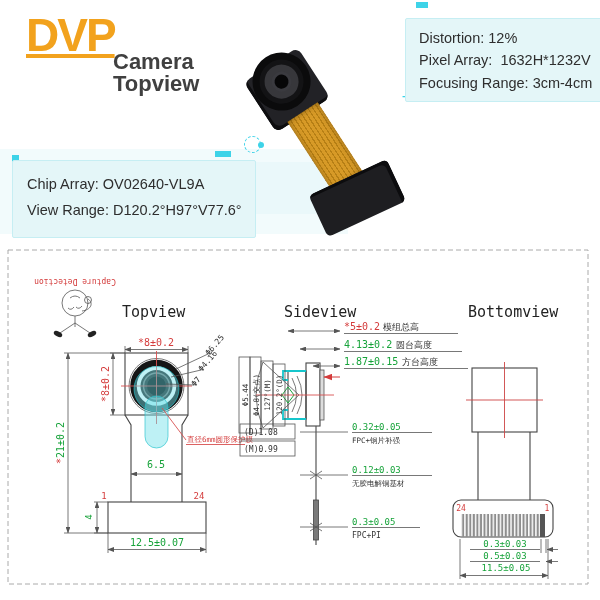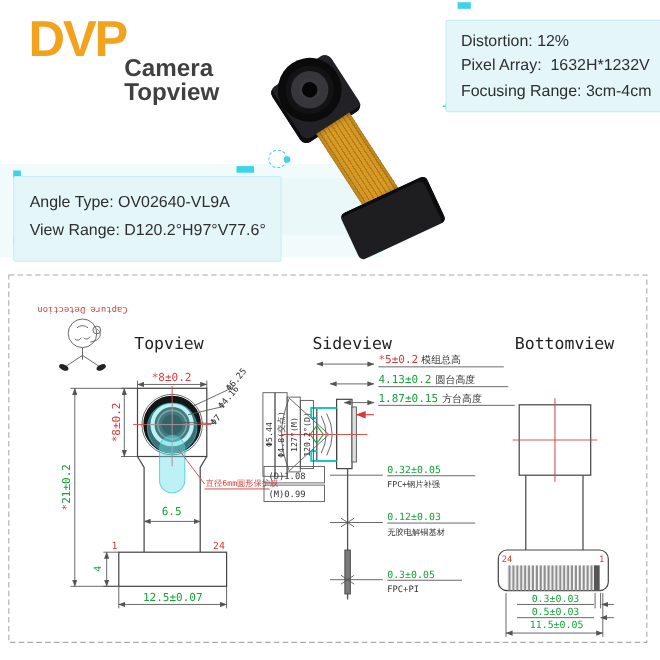--- a/index.html
+++ b/index.html
@@ -1,20 +1,20 @@
 <!DOCTYPE html>
 <html><head>
 <meta charset="utf-8">
 <style>
   html,body{margin:0;padding:0;background:#fff;}
   #stage{position:relative;width:600px;height:600px;background:#fff;overflow:hidden;
          font-family:"Liberation Sans",sans-serif;}
   
   .logo{position:absolute;left:26px;top:12px;font-size:46px;font-weight:800;
-        letter-spacing:-2px;color:#f2a21d;line-height:1;}
+        letter-spacing:-2px;color:#f2a21d;line-height:1;text-decoration:underline;}
   .tagline{position:absolute;left:113px;top:24px;font-size:22px;font-weight:700;
            color:#404040;line-height:1.0;margin-top:27px;}
   .faint-band{position:absolute;left:0;top:149px;width:348px;height:85px;background:#f2fbfc;}
   .spec-box{position:absolute;background:#e4f6f8;border:1px solid #c6eef3;border-radius:2px;
             color:#2e2e2e;}
   .spec-box .ln{white-space:pre;}
   #spec-top{left:405px;top:18px;width:184px;height:74px;padding:8px 0 0 13px;
             font-size:14.5px;line-height:1.55;}
   #spec-chip{left:12px;top:160px;width:228px;height:66px;padding:10px 0 0 14px;
              font-size:14.5px;line-height:1.8;}
@@ -76,21 +76,21 @@
   </div>
 
   <div id="spec-top" class="spec-box">
     <div class="ln">Distortion: 12%</div>
     <div class="ln">Pixel Array:  1632H*1232V</div>
     <div class="ln">Focusing Range: 3cm-4cm</div>
   </div>
 
   <div class="chip-ext"></div>
   <div id="spec-chip" class="spec-box">
-    <div class="ln">Angle Type: OV02640-VL9A</div>
+    <div class="ln">Chip Array: OV02640-VL9A</div>
     <div class="ln">View Range: D120.2°H97°V77.6°</div>
   </div>
 
   <div class="photo">
     <div class="mod">
       <div class="head"></div>
       <div class="lens-o"></div>
       <div class="lens-m"></div>
       <div class="lens-c"></div>
       <div class="flex"></div>

